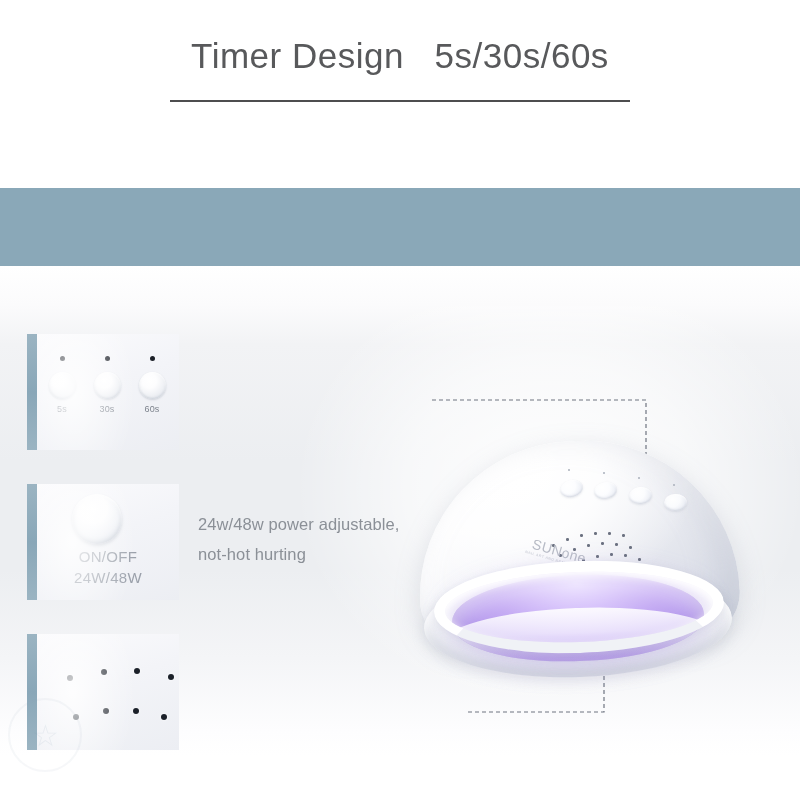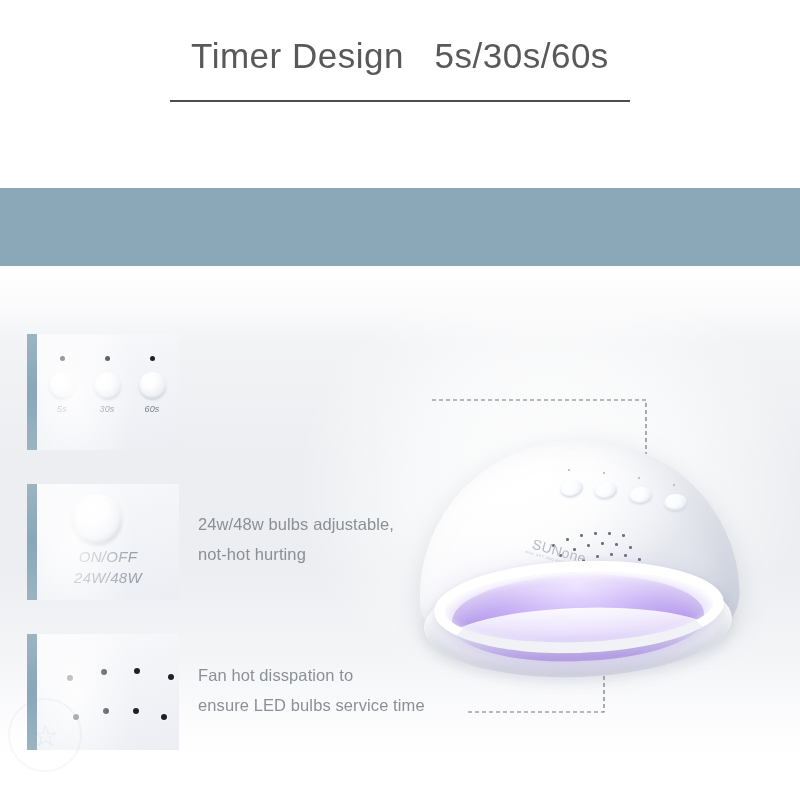--- a/index.html
+++ b/index.html
@@ -120,21 +120,20 @@
     flex: 0 0 10px;
   }
 
   .panel-thumb {
     position: relative;
     width: 142px;
     height: 100%;
     background: linear-gradient(160deg, #fbfbfd 0%, #f3f4f8 45%, #eceef3 100%);
     flex: 0 0 142px;
     overflow: hidden;
-    font-style: italic;
   }
 
   .panel-thumb::after {
     content: "";
     position: absolute;
     left: -20%;
     top: -40%;
     width: 90%;
     height: 180%;
     background: radial-gradient(ellipse at 50% 50%,
@@ -508,38 +507,36 @@
 
     <div class="panel" style="top:218px;">
       <div class="panel-accent"></div>
       <div class="panel-thumb">
         <div class="onoff-btn"></div>
         <div class="onoff-lab l1">ON/OFF</div>
         <div class="onoff-lab l2">24W/48W</div>
       </div>
     </div>
 
-    <div class="desc" style="left:198px; top:243px;">24w/48w bulbs adjustable,
+    <div class="desc" style="left:198px; top:243px;">24w/48w power adjustable,
 not-hot hurting</div>
 
     <div class="panel" style="top:368px;">
       <div class="panel-accent"></div>
       <div class="panel-thumb">
         <div class="vent" style="left:30px; top:41px;"></div>
         <div class="vent" style="left:64px; top:35px;"></div>
         <div class="vent" style="left:97px; top:34px;"></div>
         <div class="vent" style="left:131px; top:40px;"></div>
         <div class="vent" style="left:36px; top:80px;"></div>
         <div class="vent" style="left:66px; top:74px;"></div>
         <div class="vent" style="left:96px; top:74px;"></div>
         <div class="vent" style="left:124px; top:80px;"></div>
       </div>
     </div>
 
-    <div class="desc" style="left:198px; top:394px;">Fan hot disspation to
-ensure LED bulbs service time</div>
 
     <div class="watermark">
       <div class="watermark-mark">☆</div>
     </div>
 
   </div>
 </div>
 
 </body></html>

